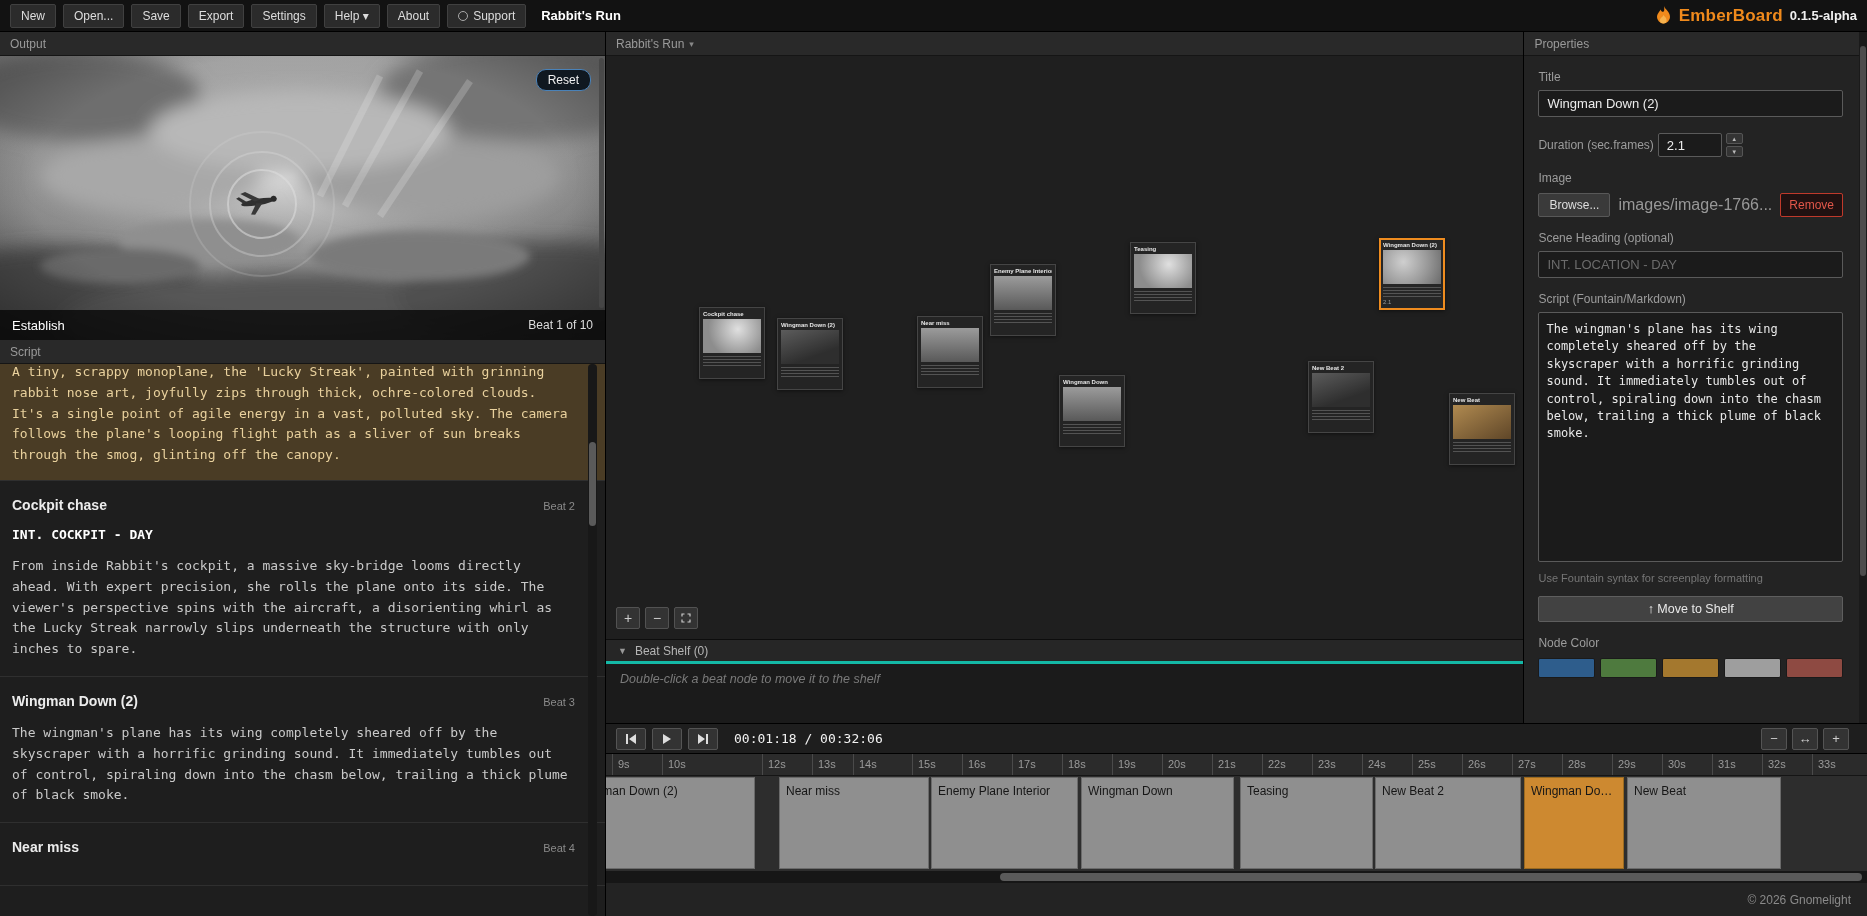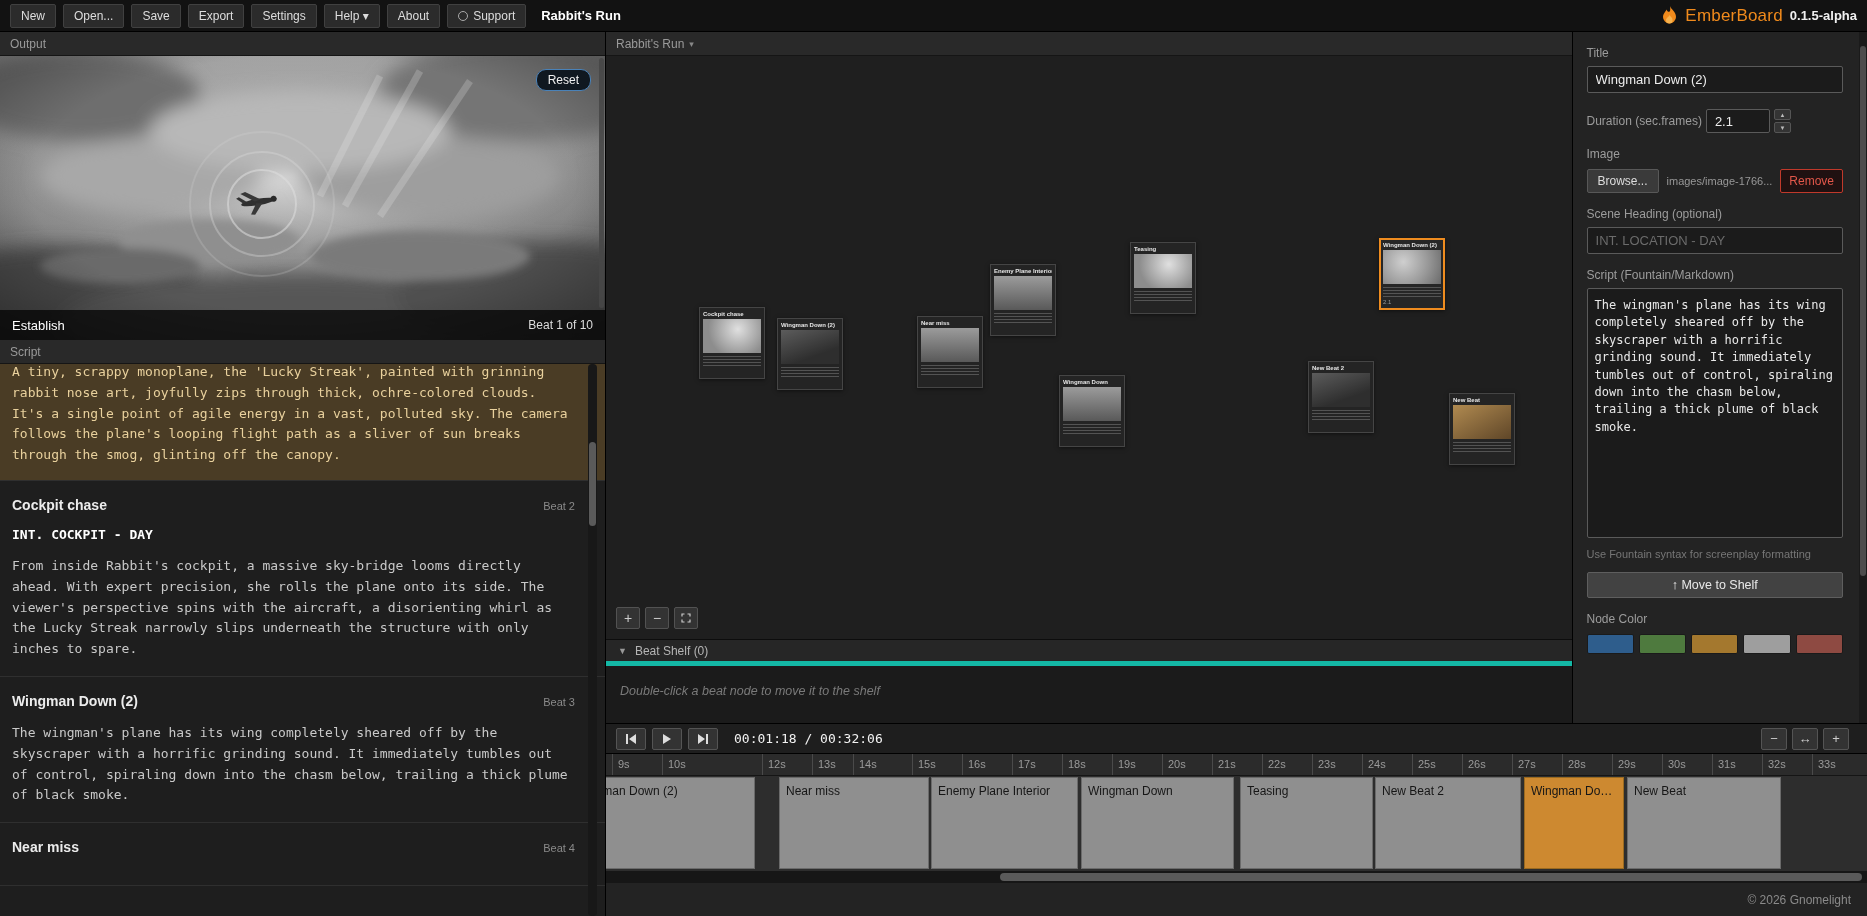--- a/index.html
+++ b/index.html
@@ -7,21 +7,21 @@
   body{background:#181818;color:#ddd;font-family:"Liberation Sans",sans-serif;font-size:13px}
   button{font-family:inherit;cursor:pointer}
   .app{width:1867px;height:916px;display:flex;flex-direction:column}
 
   
   .menubar{flex:0 0 32px;background:#121212;border-bottom:1px solid #000;display:flex;align-items:center;gap:7px;padding:0 10px}
   .menu-btn{background:#2b2b2b;border:1px solid #404040;color:#ddd;font-size:12px;padding:4px 10px;border-radius:2px;display:flex;align-items:center;gap:5px}
   .support-dot{width:10px;height:10px;border:1.5px solid #a8a8a8;border-radius:50%;display:inline-block}
   .mb-project{color:#fff;font-weight:bold;margin-left:8px;font-size:13px}
   .brand{margin-left:auto;display:flex;align-items:center;gap:7px}
-  .brand-name{color:#f08a1c;font-weight:normal;font-size:17px;letter-spacing:.2px}
+  .brand-name{color:#f08a1c;font-weight:bold;font-size:17px;letter-spacing:.2px}
   .brand-ver{color:#f0f0f0;font-weight:bold;font-size:13px}
 
   .main{flex:1;display:flex;min-height:0}
 
   
   .left-panel{flex:0 0 605px;display:flex;flex-direction:column;background:#1e1e1e;border-right:1px solid #000;position:relative;min-height:0}
   .panel-header{flex:0 0 24px;background:#292929;border-bottom:1px solid #151515;color:#9a9a9a;font-size:12px;display:flex;align-items:center;padding:0 10px;gap:5px}
   .preview{flex:0 0 284px;position:relative;overflow:hidden;background:#6f6f6f}
   .preview svg{display:block}
   .reset-btn{position:absolute;top:13px;right:14px;background:#101820;border:1px solid #4a82b8;color:#f0f0f0;font-size:12px;padding:3px 11px;border-radius:10px}
@@ -44,21 +44,21 @@
   
   .center-col{flex:1;display:flex;flex-direction:column;min-width:0;min-height:0}
   .upper{flex:1;display:flex;min-height:0}
   .canvas-col{flex:1;display:flex;flex-direction:column;min-width:0;border-right:1px solid #000}
   .hdr-caret{font-size:9px;color:#888}
   .node-canvas{flex:1;position:relative;background:#1f1f1f;overflow:hidden}
   .zoom-controls{position:absolute;left:10px;bottom:10px;display:flex;gap:5px}
   .zoom-btn{width:24px;height:22px;background:#333;border:1px solid #525252;color:#ccc;font-size:14px;line-height:1;border-radius:2px;display:flex;align-items:center;justify-content:center}
   .shelf-header{flex:0 0 22px;background:#262626;border-top:1px solid #0d0d0d;color:#b5b5b5;font-size:12px;display:flex;align-items:center;gap:8px;padding:0 12px}
   .shelf-caret{font-size:9px;color:#999}
-  .shelf-hint-row{flex:0 0 62px;background:#1b1b1b;border-top:5px solid #14b8a6;padding:18px 14px;color:#7a7a7a;font-style:italic;font-size:12.5px}
+  .shelf-hint-row{flex:0 0 62px;background:#1b1b1b;border-top:3px solid #14b8a6;padding:8px 14px;color:#7a7a7a;font-style:italic;font-size:12.5px}
 
   
   .node{position:absolute;width:66px;background:#242424;border:1px solid #454545;padding:3px;box-shadow:0 1px 4px rgba(0,0,0,.5)}
   .node.selected{border:2px solid #ef8c1f;padding:2px;background:#262626}
   .node-title{font-size:6px;font-weight:bold;color:#e6e6e6;white-space:nowrap;overflow:hidden;margin-bottom:2px;font-family:"Liberation Sans",sans-serif}
   .node-thumb{height:34px}
   .t-a{background:radial-gradient(circle at 35% 35%,#cfcfcf,#9a9a9a 55%,#6a6a6a)}
   .t-b{background:linear-gradient(160deg,#5c5c5c,#2e2e2e 70%)}
   .t-c{background:linear-gradient(180deg,#9b9b9b,#595959)}
   .t-d{background:radial-gradient(circle at 60% 30%,#e0e0e0,#8d8d8d 70%)}
@@ -73,21 +73,21 @@
   .field-label.first{margin-top:4px}
   .text-input{width:100%;height:27px;background:#1b1b1b;border:1px solid #5a5a5a;border-radius:2px;color:#ececec;font-size:13px;padding:0 8px;margin-top:6px;font-family:inherit}
   .text-input::placeholder{color:#6b6b6b}
   .duration-row{display:flex;align-items:center;gap:4px;margin-top:16px}
   .duration-label{color:#9c9c9c;font-size:12px}
   .duration-input{width:64px;height:24px;background:#1b1b1b;border:1px solid #5a5a5a;border-radius:2px;color:#ececec;font-size:13px;padding:0 8px;font-family:inherit}
   .spinner{display:flex;flex-direction:column;gap:2px}
   .spin-btn{width:17px;height:11px;background:#343434;border:1px solid #555;color:#bbb;font-size:6px;line-height:1;display:flex;align-items:center;justify-content:center;border-radius:2px;padding:0}
   .image-row{display:flex;align-items:center;gap:8px;margin-top:8px}
   .browse-btn{background:#3a3a3a;border:1px solid #585858;color:#ddd;font-size:12px;padding:4px 10px;border-radius:2px}
-  .image-path{color:#989898;font-size:11px;flex:1;overflow:hidden;white-space:nowrap}
+  .image-path{color:#989898;font-size:16px;flex:1;overflow:hidden;white-space:nowrap}
   .remove-btn{background:#201111;border:1px solid #c0392b;color:#e2574a;font-size:12px;padding:4px 8px;border-radius:2px}
   .script-box{width:100%;height:250px;background:#1b1b1b;border:1px solid #5a5a5a;border-radius:2px;color:#e8e8e8;font-family:"DejaVu Sans Mono","Liberation Mono",monospace;font-size:12px;line-height:1.45;padding:8px 7px;margin-top:6px;resize:none;overflow:hidden}
   .fountain-hint{color:#767676;font-size:11px;margin-top:7px}
   .move-shelf-btn{width:100%;height:26px;background:#424242;border:1px solid #5e5e5e;color:#e9e9e9;font-size:12.5px;border-radius:2px;margin-top:12px}
   .swatch-row{display:flex;gap:5px;margin-top:8px}
   .swatch{flex:1;height:20px;border:1px solid #1a1a1a;border-radius:2px}
   .props-scrollbar{position:absolute;right:0;top:0;bottom:0;width:8px;background:#1a1a1a}
   .props-scroll-thumb{position:absolute;left:1px;width:6px;top:14px;height:530px;background:#4c4c4c;border-radius:3px}
 
   
@@ -342,20 +342,23 @@
           <div class="shelf-header">
             <span class="shelf-caret">▼</span>
             <span>Beat Shelf (0)</span>
           </div>
           <div class="shelf-hint-row">
             <span>Double-click a beat node to move it to the shelf</span>
           </div>
         </section>
 
         <aside class="props-panel">
+          <div class="panel-header">
+              <span>Properties</span>
+            </div>
           <div class="props-body">
             <div class="field-label first">Title</div>
             <input class="text-input" value="Wingman Down (2)" style="">
 
             <div class="duration-row">
               <span class="duration-label">Duration (sec.frames)</span>
               <input class="duration-input" value="2.1" style="">
               <span class="spinner">
                 <button class="spin-btn">▲</button>
                 <button class="spin-btn">▼</button>

